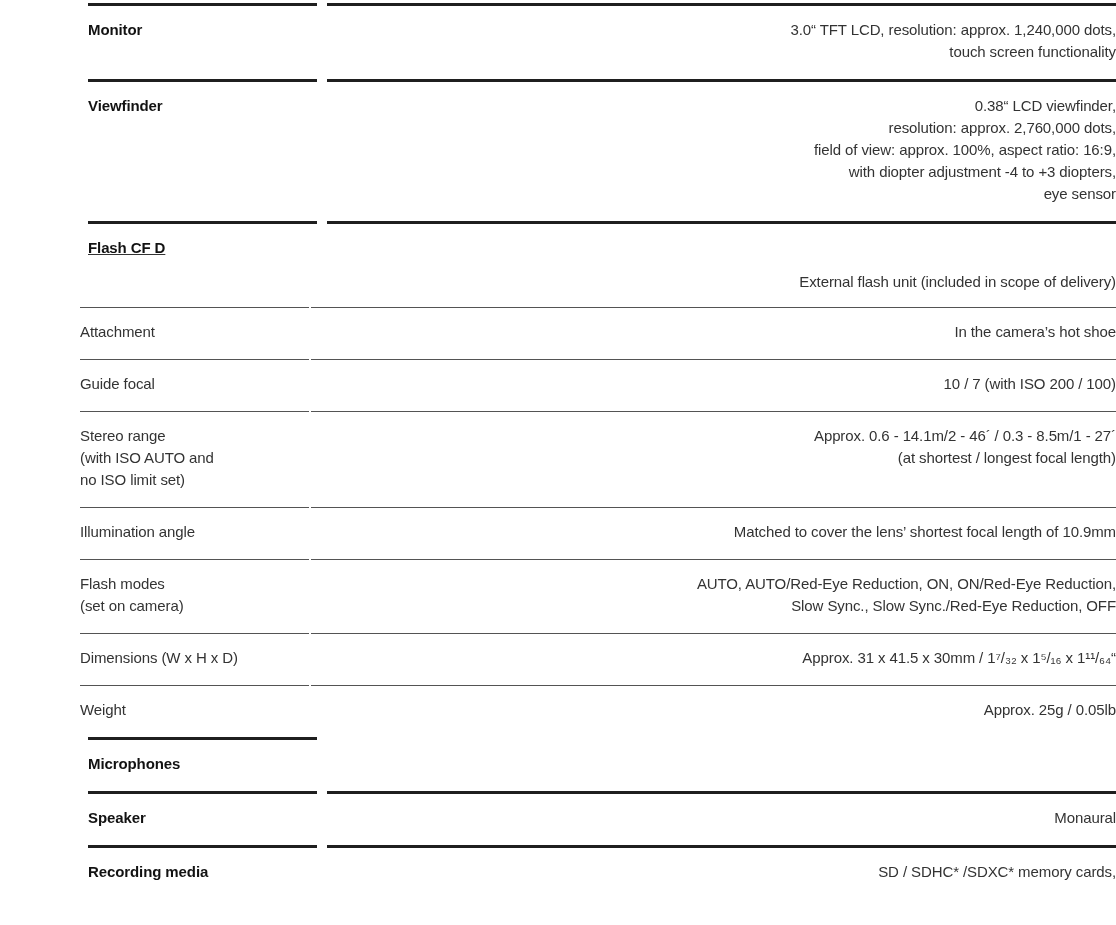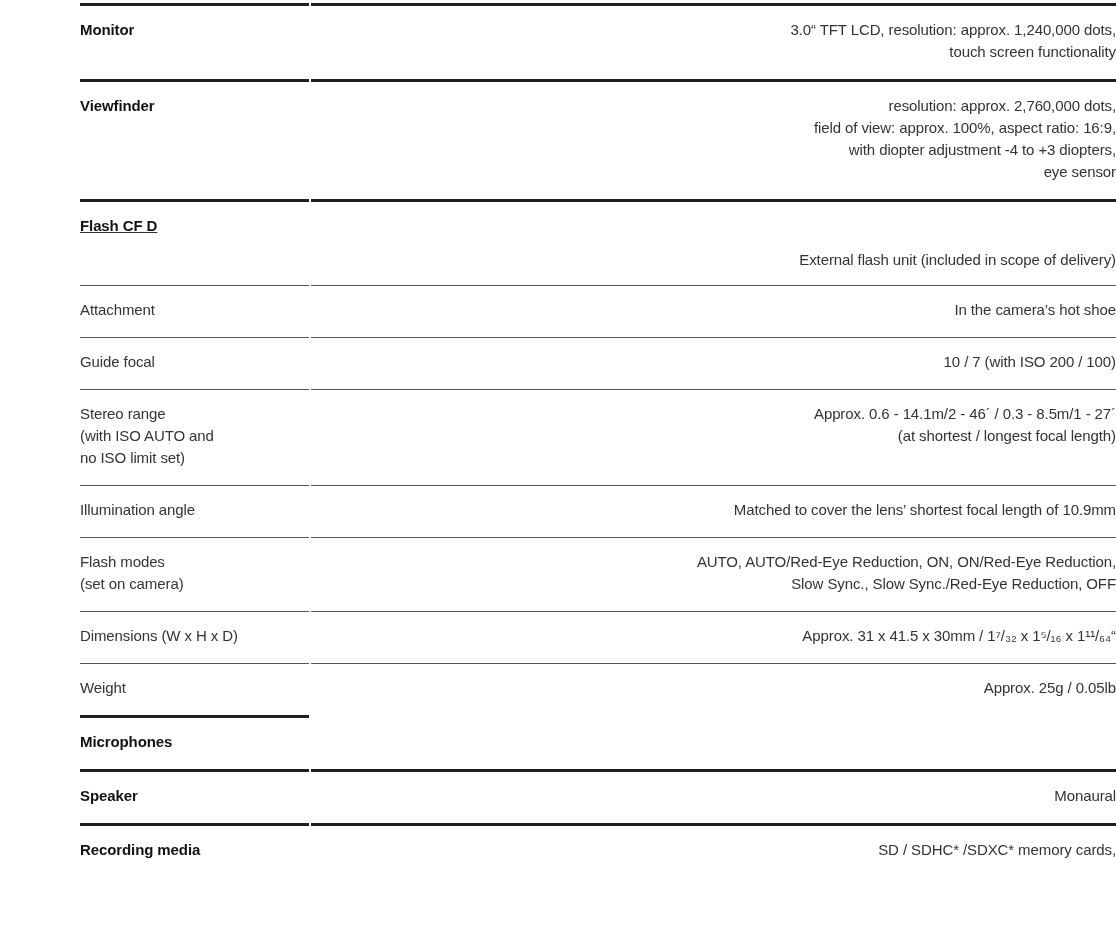--- a/index.html
+++ b/index.html
@@ -34,21 +34,21 @@
   }
   .cell.label {
     width: 229px;
     flex: 0 0 229px;
   }
   .cell.value {
     flex: 1 1 auto;
     padding-left: 38px;
     text-align: right;
   }
-  .row.rule-thick > .cell { border-top: 3px solid #1f1f1f; }
+  .row.rule-thick > .cell { border-top: 3px solid #1f1f1f; margin-left: 8px; }
   .row.rule-thin  > .cell { border-top: 1.5px solid #545454; }
   .row.rule-none  > .cell { border-top: none; }
   .row.row-heading > .cell { padding-bottom: 5px; text-decoration: underline; }
   .row.row-continuation > .cell { padding-top: 7px; padding-bottom: 14px; }
   .label-line.bold {
     font-weight: bold;
     color: #121212;
   }
 </style>
 </head>
@@ -64,20 +64,21 @@
           <div class="value-line">3.0“ TFT LCD, resolution: approx. 1,240,000 dots,</div>
           <div class="value-line">touch screen functionality</div>
         </div>
   </div>
 
   <div class="row rule-thick">
     <div class="cell label">
           <div class="label-line bold">Viewfinder</div>
         </div>
     <div class="cell value">
+          <div class="value-line">0.38“ LCD viewfinder,</div>
           <div class="value-line">resolution: approx. 2,760,000 dots,</div>
           <div class="value-line">field of view: approx. 100%, aspect ratio: 16:9,</div>
           <div class="value-line">with diopter adjustment -4 to +3 diopters,</div>
           <div class="value-line">eye sensor</div>
         </div>
   </div>
 
   <div class="row rule-thick row-heading">
     <div class="cell label">
           <div class="label-line bold">Flash CF D</div>

